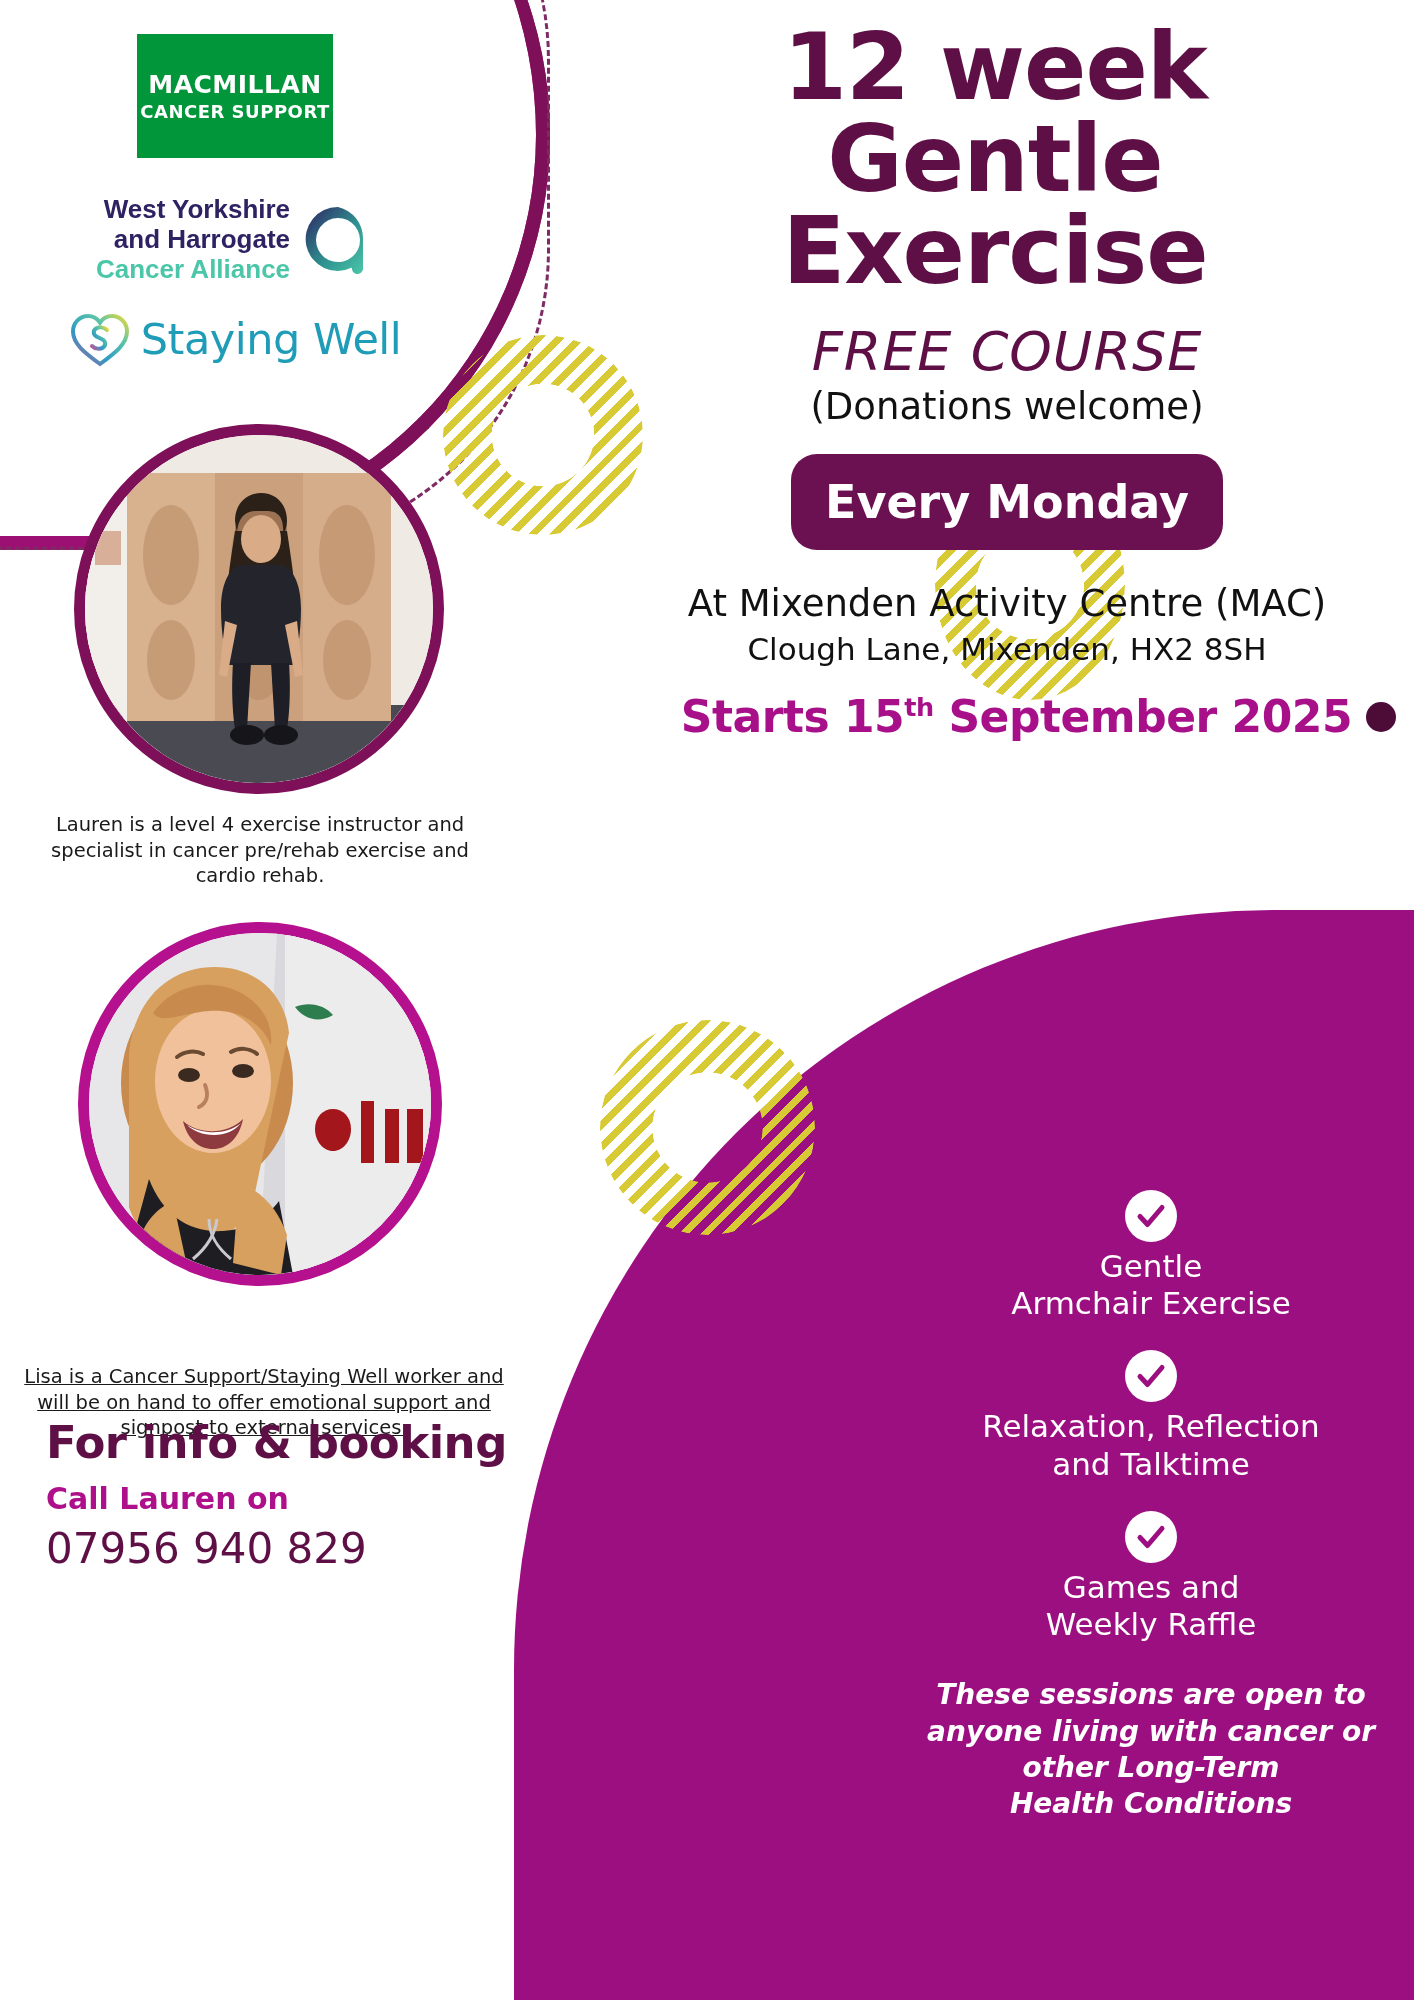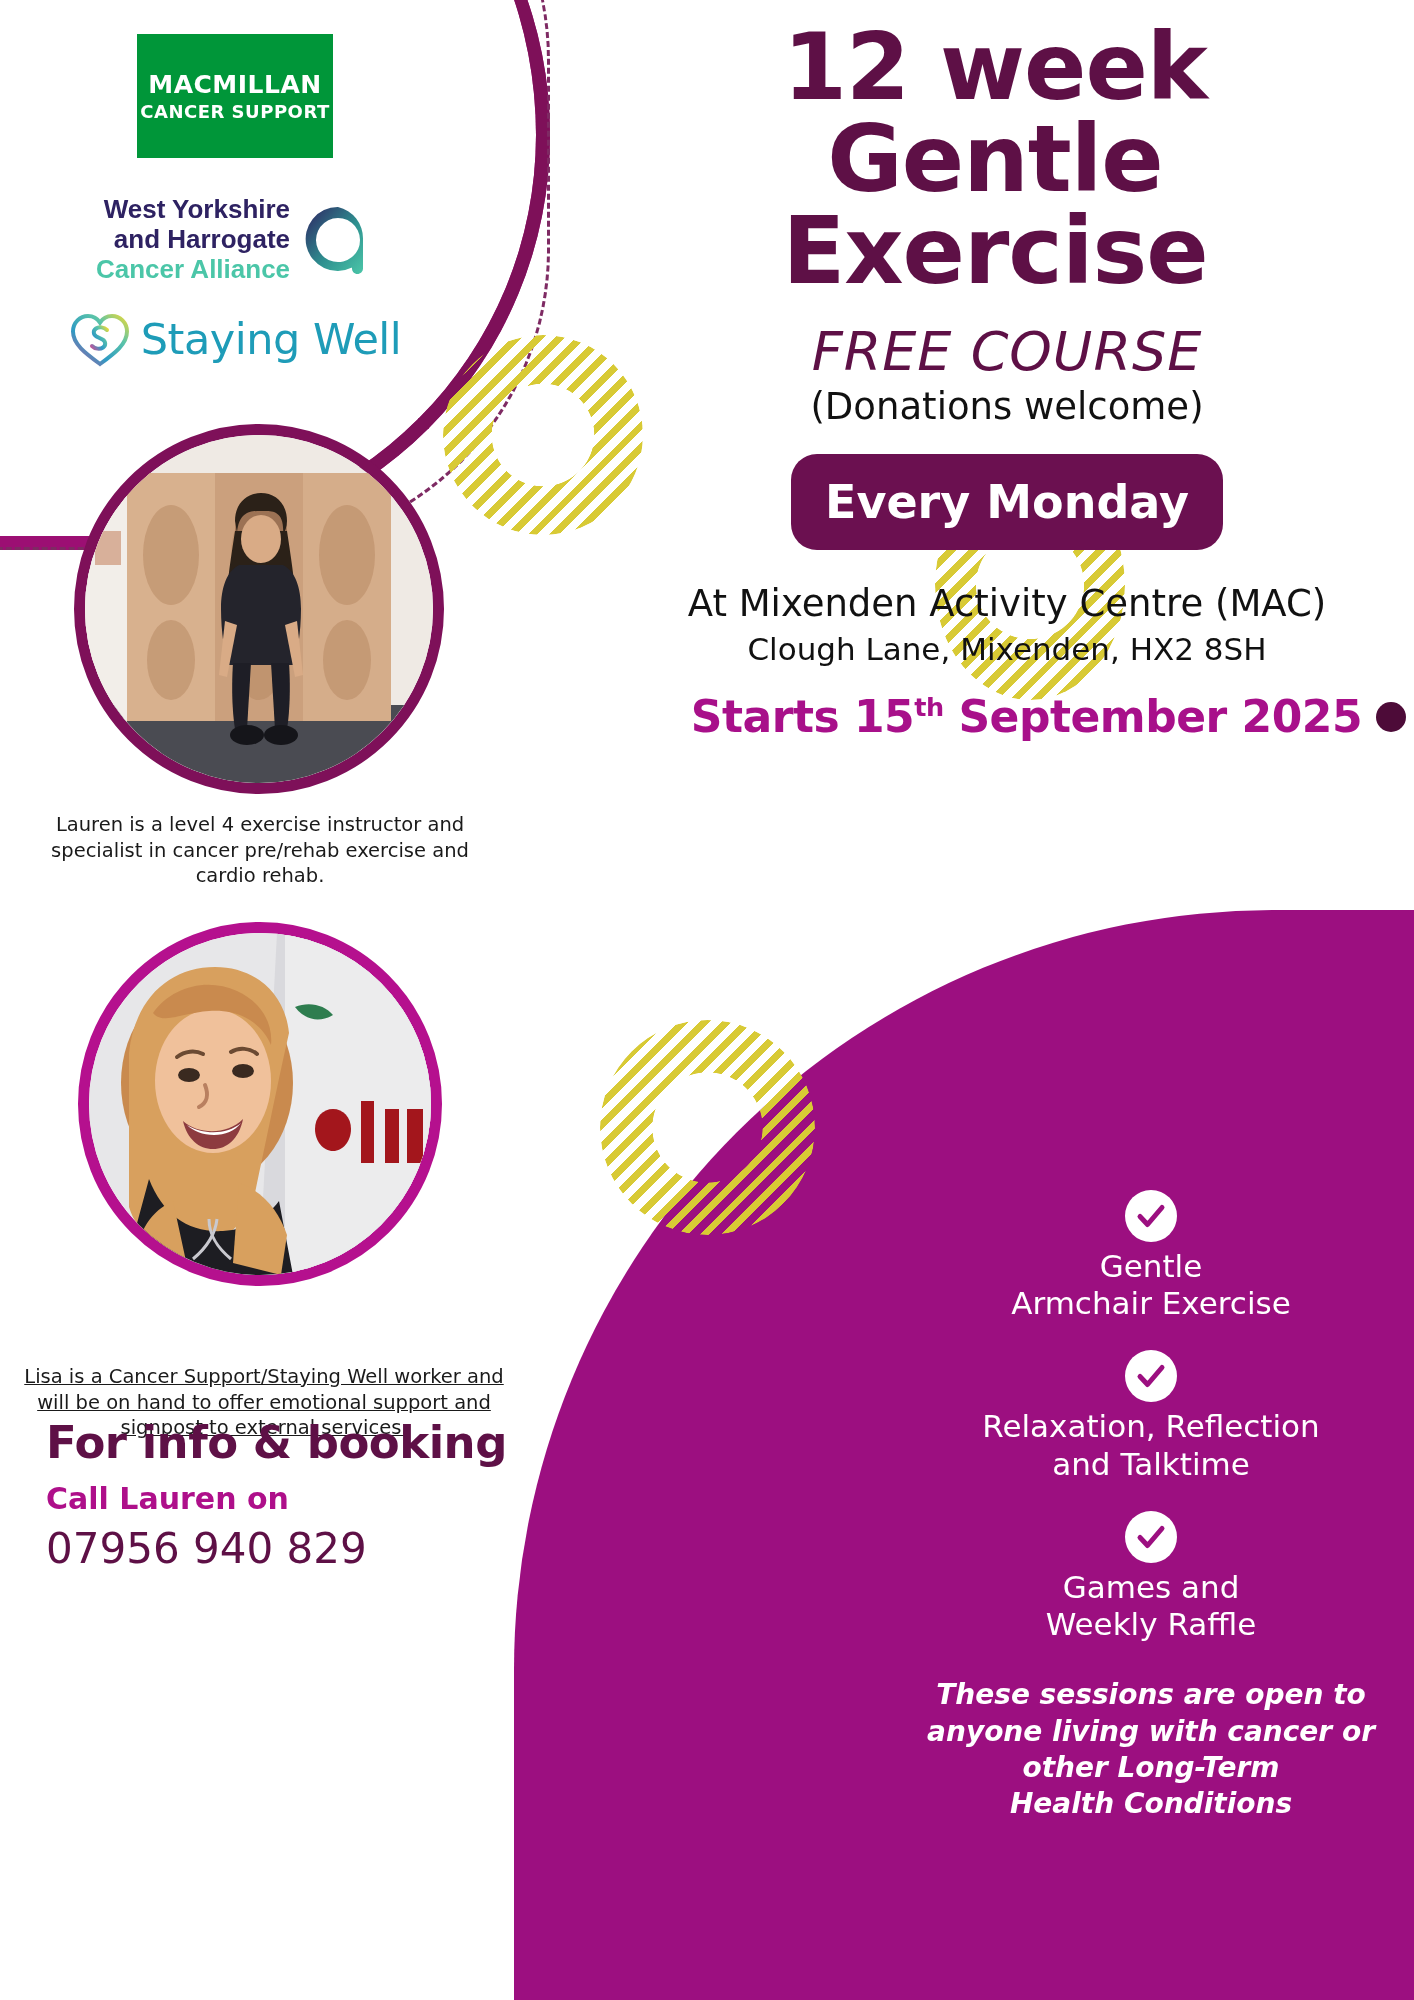--- a/index.html
+++ b/index.html
@@ -122,21 +122,21 @@
     margin:26px auto 0 auto; width:432px; height:96px; background:#6B1050;
     border-radius:26px; display:flex; align-items:center; justify-content:center;
   }
   .badge span{ color:#fff; font-weight:bold; font-size:46px; font-family:"DejaVu Sans", sans-serif; }
 
   .venue1{ color:#111; font-size:37px; text-align:center; margin-top:32px; font-family:"DejaVu Sans", sans-serif; }
   .venue2{ color:#111; font-size:31px; text-align:center; margin-top:6px; font-family:"DejaVu Sans", sans-serif; }
 
   .dateline, .timeline{
     display:flex; align-items:center; justify-content:flex-end;
-    gap:14px; padding-right:8px;
+    gap:14px; padding-right:18px;
   }
   .dateline{ margin-top:24px; }
   .timeline{ margin-top:16px; }
   .dateline .txt{ color:#A8108A; font-weight:bold; font-size:44px; letter-spacing:-0.5px; font-family:"DejaVu Sans", sans-serif; }
   .timeline .txt{ color:#A8108A; font-weight:bold; font-size:44px; letter-spacing:-0.5px; font-family:"DejaVu Sans", sans-serif; }
   .txt sup{ font-size:0.58em; vertical-align:super; }
   .dot{ width:30px; height:30px; border-radius:50%; background:#4D0B38; flex:none; }
 
   
   .features{

